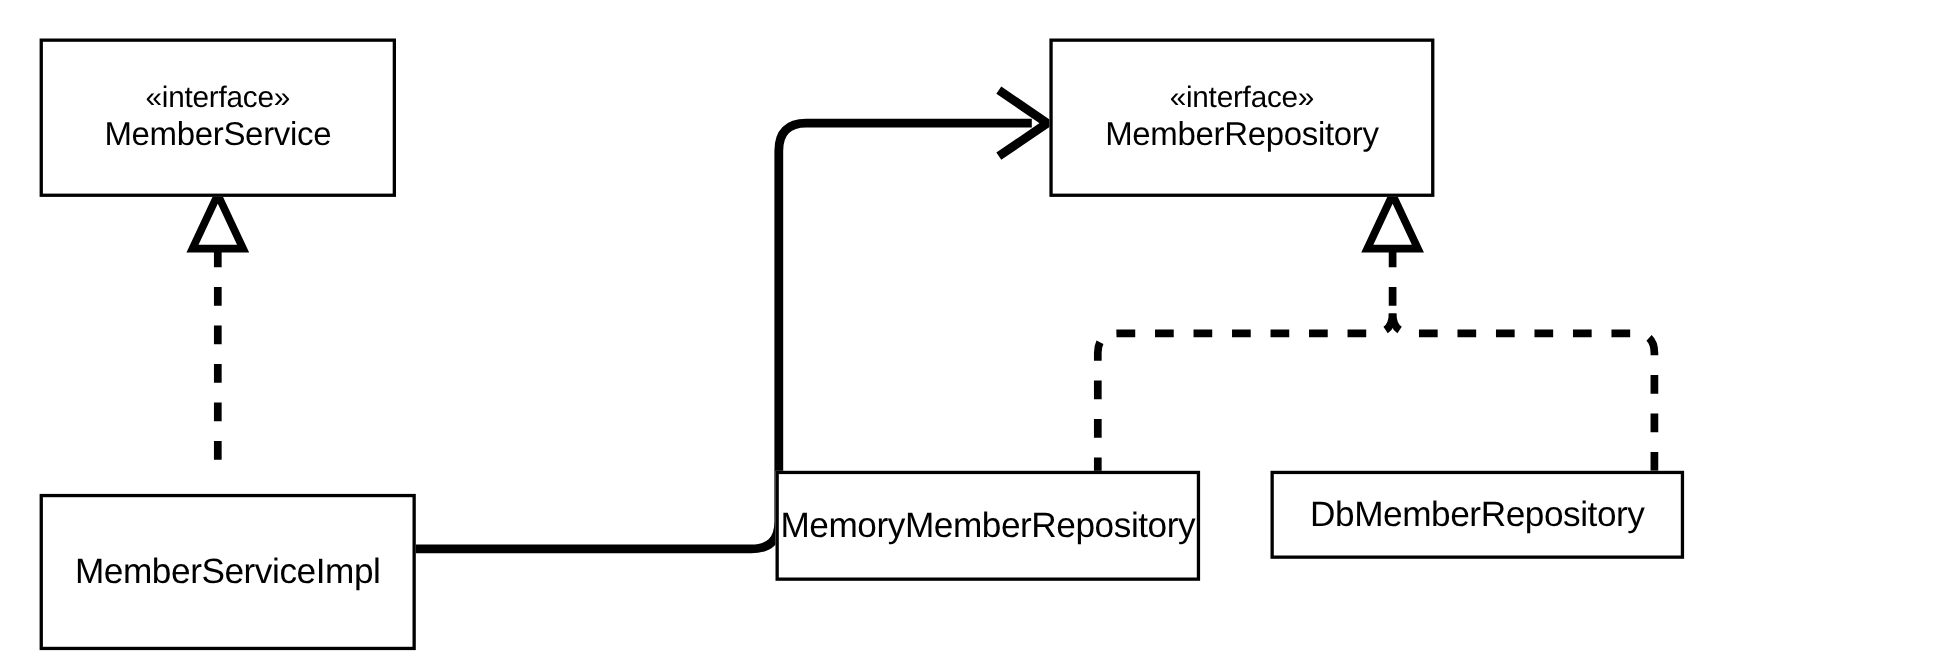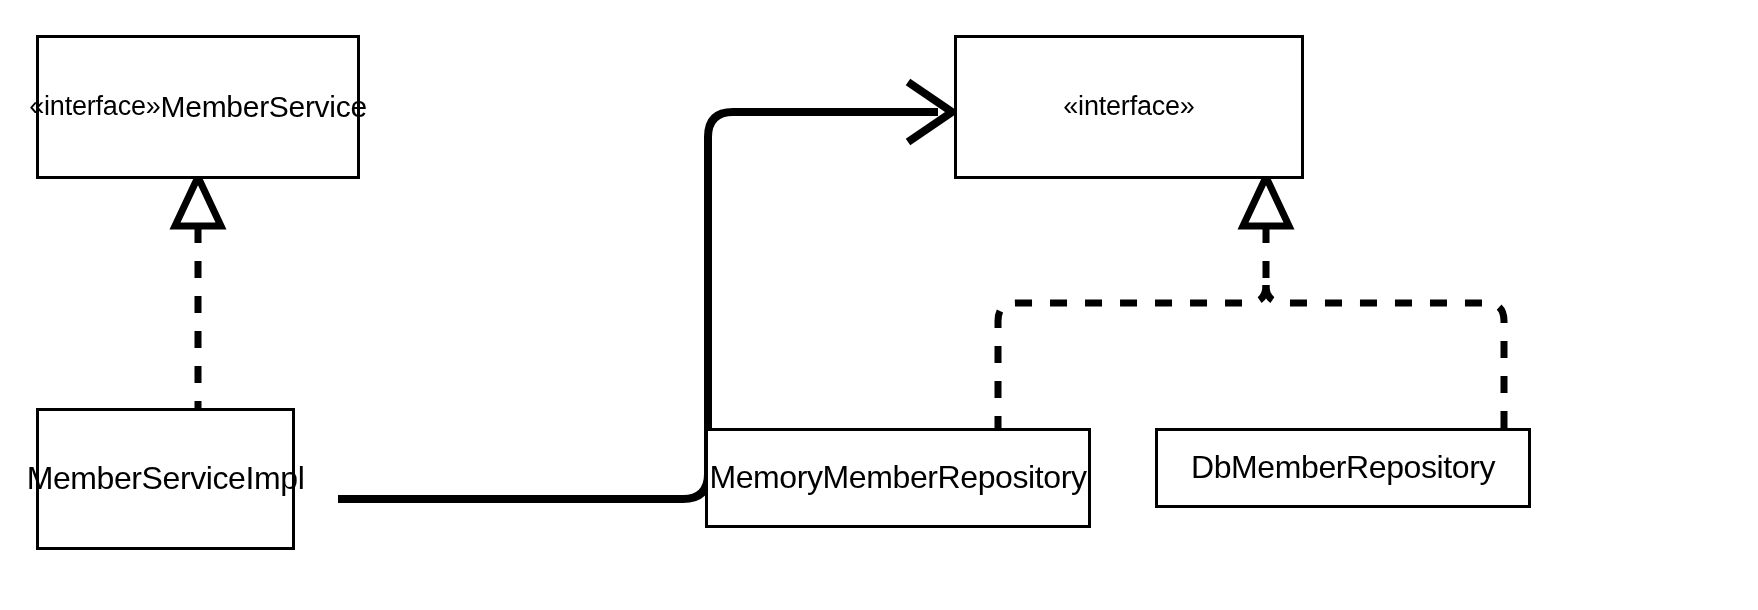--- a/index.html
+++ b/index.html
@@ -23,21 +23,21 @@
     top: 0;
     width: 1758px;
     height: 610px;
   }
   .uml-class-box {
     position: absolute;
     box-sizing: border-box;
     background: #ffffff;
     border: 3px solid #000000;
     display: flex;
-    flex-direction: row;
+    flex-direction: column;
     align-items: center;
     justify-content: center;
   }
   .stereotype-label {
     font-size: 27px;
     font-weight: 400;
     color: #000000;
     line-height: 1.18;
     letter-spacing: -0.2px;
     white-space: nowrap;
@@ -88,23 +88,24 @@
 
   </svg>
 
   <div class="uml-class-box" id="node-member-service" style="left:36px; top:35px; width:324px; height:144px;">
     <div class="stereotype-label">«interface»</div>
     <div class="interface-name-label">MemberService</div>
   </div>
 
   <div class="uml-class-box" id="node-member-repository" style="left:954px; top:35px; width:350px; height:144px;">
     <div class="stereotype-label">«interface»</div>
+    <div class="interface-name-label">MemberRepository</div>
   </div>
 
-  <div class="uml-class-box" id="node-member-service-impl" style="left:36px; top:408px; width:259px; height:142px;">
+  <div class="uml-class-box" id="node-member-service-impl" style="left:36px; top:449px; width:342px; height:142px;">
     <div class="class-name-label">MemberServiceImpl</div>
   </div>
 
   <div class="uml-class-box" id="node-memory-member-repository" style="left:705px; top:428px; width:386px; height:100px;">
     <div class="class-name-label">MemoryMemberRepository</div>
   </div>
 
   <div class="uml-class-box" id="node-db-member-repository" style="left:1155px; top:428px; width:376px; height:80px;">
     <div class="class-name-label">DbMemberRepository</div>
   </div>

